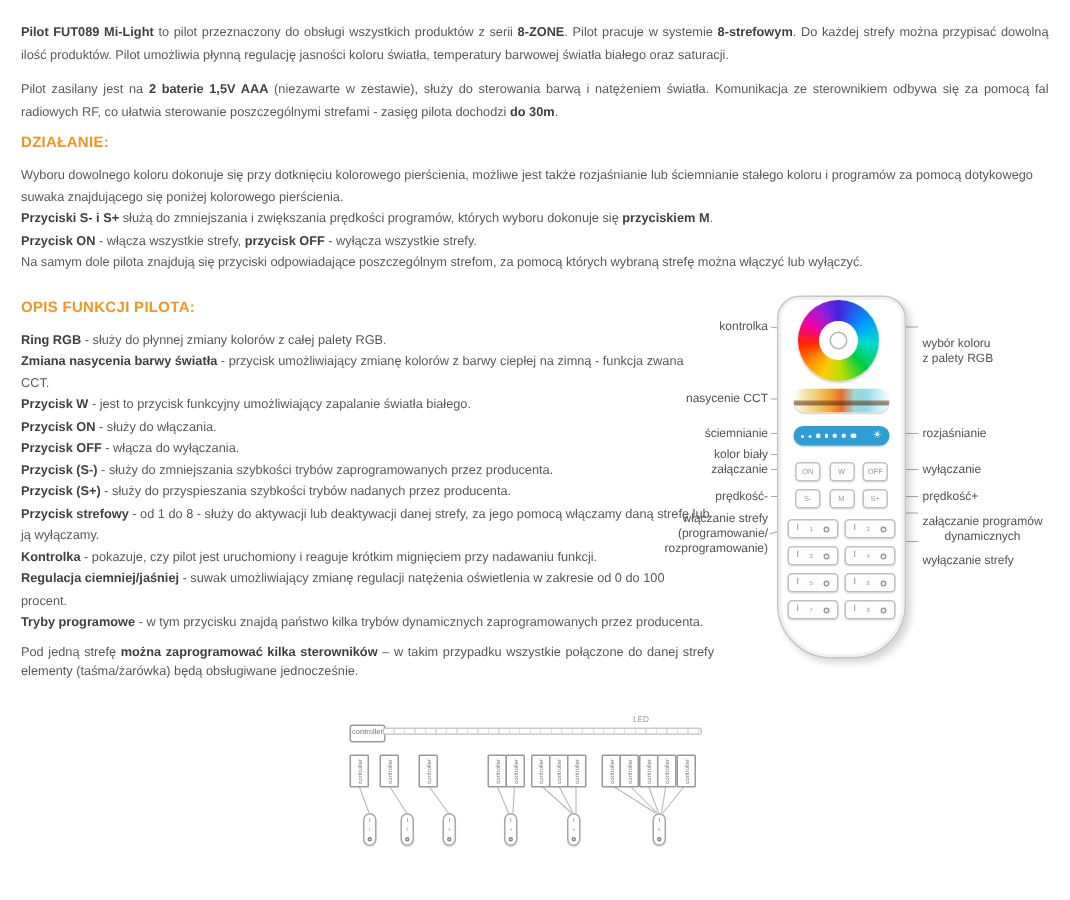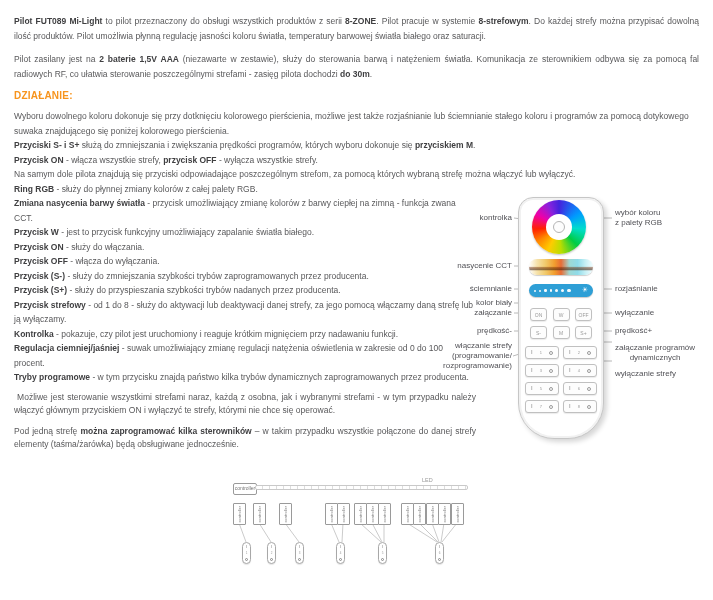--- a/index.html
+++ b/index.html
@@ -48,21 +48,21 @@
   .zi{font-size:6px;color:#8a8a8a;line-height:11px;}
   .zn{font-size:4px;color:#9a9a9a;}
   .zo{width:4px;height:4px;border:1px solid #9a9a9a;border-radius:50%;box-sizing:border-box;}
   .rl{position:absolute;font-size:8px;line-height:10px;color:#515156;white-space:pre-line;}
   .rl.left{left:0;width:72px;text-align:right;}
   .rl.right{left:175px;text-align:left;}
   .rl.center2{text-align:center;}
   .lbl-kontrolka{top:18px;} .lbl-nasycenie{top:66px;} .lbl-sciemnianie{top:89px;}
   .lbl-kolorbialy{top:103px;} .lbl-zalaczanie{top:113px;} .lbl-predkoscm{top:131px;}
   .lbl-wlaczaniestrefy{top:146px;}
-  .lbl-wybor{top:13px;} .lbl-rozjasnianie{top:89px;} .lbl-wylaczanie{top:113px;}
+  .lbl-wybor{top:29px;} .lbl-rozjasnianie{top:89px;} .lbl-wylaczanie{top:113px;}
   .lbl-predkoscp{top:131px;} .lbl-zalprog{top:148px;} .lbl-wylstrefy{top:174px;}
 
   
   .wiring{position:absolute;left:220px;top:477px;width:340px;height:122px;}
   .wiring svg{position:absolute;left:0;top:0;}
   .ctrl-top{position:absolute;left:13px;top:6px;width:22px;height:10px;border:1px solid #9a9a9a;border-radius:2px;
     background:#fff;font-size:5px;line-height:9px;color:#777;text-align:center;overflow:hidden;}
   .led-strip{position:absolute;left:35px;top:8px;width:213px;height:5px;border:1px solid #c9c9c9;border-radius:2px;
     background:repeating-linear-gradient(90deg,#fff 0 6px,#ddd 6px 7px);box-sizing:border-box;}
   .led-label{position:absolute;left:202px;top:0px;font-size:5.5px;color:#999;}
@@ -88,36 +88,36 @@
       </div>
 
     <div class="heading">DZIAŁANIE:</div>
     <div class="block" id="dz-body">
         <div><span>Wyboru dowolnego koloru dokonuje się przy dotknięciu kolorowego pierścienia, możliwe jest także rozjaśnianie lub ściemnianie stałego koloru i programów za pomocą dotykowego suwaka znajdującego się poniżej kolorowego pierścienia.</span></div>
         <div><b>Przyciski S- i S+</b><span> służą do zmniejszania i zwiększania prędkości programów, których wyboru dokonuje się </span><b>przyciskiem M</b><span>.</span></div>
         <div><b>Przycisk ON</b><span> - włącza wszystkie strefy, </span><b>przycisk OFF</b><span> - wyłącza wszystkie strefy.</span></div>
         <div><span>Na samym dole pilota znajdują się przyciski odpowiadające poszczególnym strefom, za pomocą których wybraną strefę można włączyć lub wyłączyć.</span></div>
       </div>
 
+    <div class="heading opis">OPIS FUNKCJI PILOTA:</div>
     <div class="block fn-body" id="fn-body">
         <div><b>Ring RGB</b><span> - służy do płynnej zmiany kolorów z całej palety RGB.</span></div>
         <div><b>Zmiana nasycenia barwy światła</b><span> - przycisk umożliwiający zmianę kolorów z barwy ciepłej na zimną - funkcja zwana CCT.</span></div>
         <div><b>Przycisk W</b><span> - jest to przycisk funkcyjny umożliwiający zapalanie światła białego.</span></div>
         <div><b>Przycisk ON</b><span> - służy do włączania.</span></div>
         <div><b>Przycisk OFF</b><span> - włącza do wyłączania.</span></div>
         <div><b>Przycisk (S-)</b><span> - służy do zmniejszania szybkości trybów zaprogramowanych przez producenta.</span></div>
         <div><b>Przycisk (S+)</b><span> - służy do przyspieszania szybkości trybów nadanych przez producenta.</span></div>
         <div><b>Przycisk strefowy</b><span> - od 1 do 8 - służy do aktywacji lub deaktywacji danej strefy, za jego pomocą włączamy daną strefę lub ją wyłączamy.</span></div>
         <div><b>Kontrolka</b><span> - pokazuje, czy pilot jest uruchomiony i reaguje krótkim mignięciem przy nadawaniu funkcji.</span></div>
         <div><b>Regulacja ciemniej/jaśniej</b><span> - suwak umożliwiający zmianę regulacji natężenia oświetlenia w zakresie od 0 do 100 procent.</span></div>
         <div><b>Tryby programowe</b><span> - w tym przycisku znajdą państwo kilka trybów dynamicznych zaprogramowanych przez producenta.</span></div>
       </div>
 
     <div class="closing" id="closing">
-        <p class="para narrow"><span>&nbsp;Możliwe jest sterowanie wszystkimi strefami naraz, każdą z osobna, jak i wybranymi strefami - w tym przypadku należy włączyć głównym przyciskiem ON i wyłączyć te strefy, którymi nie chce się operować.</span></p>
         <p class="para narrow"><span>Pod jedną strefę </span><b>można zaprogramować kilka sterowników</b><span> – w takim przypadku wszystkie połączone do danej strefy elementy (taśma/żarówka) będą obsługiwane jednocześnie.</span></p>
       </div>
   </div>
 
   <div class="remote-area">
     <svg width="273" height="285" viewBox="0 0 273 285">
       <g stroke="#a8a8a8" stroke-width="0.8" fill="none">
         <path d="M74,23 L113,28"></path>
         <path d="M147,23 H172"></path>
         <path d="M74,71 H87"></path>

